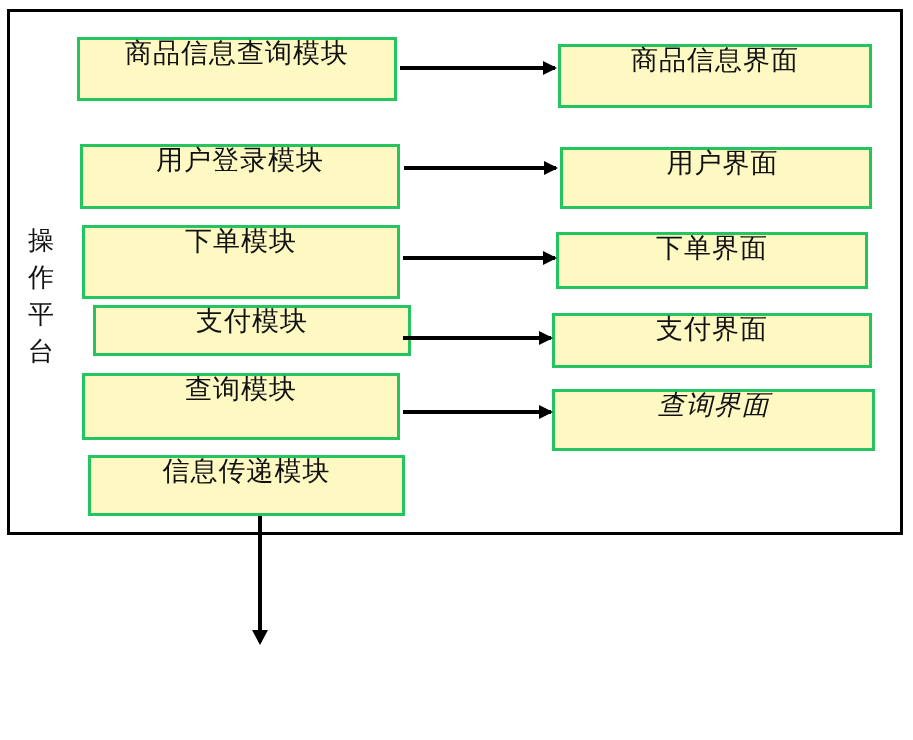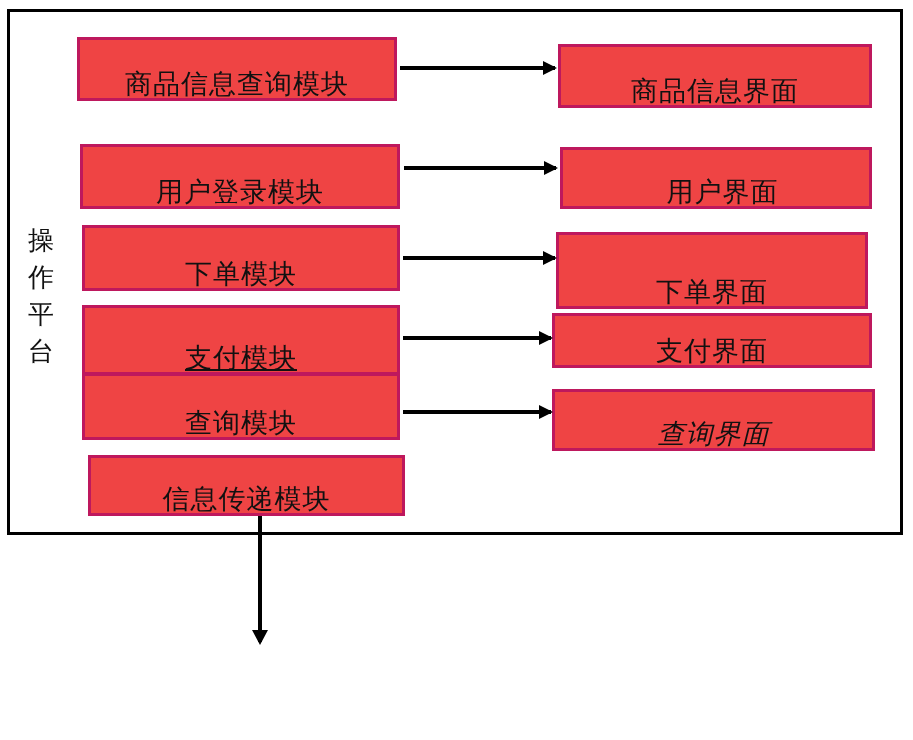--- a/index.html
+++ b/index.html
@@ -25,25 +25,25 @@
     top: 9px;
     width: 896px;
     height: 526px;
     border: 3px solid #000000;
     box-sizing: border-box;
     background: transparent;
   }
   
   .box {
     position: absolute;
-    border: 3px solid #be185d;
+    border: 3px solid #22c55e;
     box-sizing: border-box;
-    background: #ef4444;
+    background: #fef9c3;
     display: flex;
-    align-items: flex-end;
+    align-items: flex-start;
     justify-content: center;
     color: #111111;
     letter-spacing: 1px;
     white-space: nowrap;
   }
   .box-label {
     font-size: 27px;
     line-height: 1;
     font-family: "Liberation Serif", "DejaVu Serif", serif;
   }
@@ -117,45 +117,45 @@
   </div>
 
   <div class="box" style="left: 77px; top: 37px; width: 320px; height: 64px;">
     <span class="box-label">商品信息查询模块</span>
   </div>
 
   <div class="box" style="left: 80px; top: 136px; width: 320px; height: 65px; margin-top: 8px;">
     <span class="box-label">用户登录模块</span>
   </div>
 
-  <div class="box" style="left: 82px; top: 225px; width: 318px; height: 66px;">
+  <div class="box" style="left: 82px; top: 225px; width: 318px; height: 74px;">
     <span class="box-label">下单模块</span>
   </div>
 
-  <div class="box" style="left: 82px; top: 305px; width: 318px; height: 70px; text-decoration: underline;">
+  <div class="box" style="left: 93px; top: 305px; width: 318px; height: 51px;">
     <span class="box-label">支付模块</span>
   </div>
 
   <div class="box" style="left: 82px; top: 373px; width: 318px; height: 67px;">
     <span class="box-label">查询模块</span>
   </div>
 
   <div class="box" style="left: 88px; top: 455px; width: 317px; height: 61px;">
     <span class="box-label">信息传递模块</span>
   </div>
 
   <div class="box" style="left: 558px; top: 44px; width: 314px; height: 64px;">
     <span class="box-label">商品信息界面</span>
   </div>
 
   <div class="box" style="left: 560px; top: 147px; width: 312px; height: 62px; padding-left: 13px;">
     <span class="box-label">用户界面</span>
   </div>
 
-  <div class="box" style="left: 556px; top: 232px; width: 312px; height: 77px;">
+  <div class="box" style="left: 556px; top: 232px; width: 312px; height: 57px;">
     <span class="box-label">下单界面</span>
   </div>
 
   <div class="box" style="left: 552px; top: 313px; width: 320px; height: 55px;">
     <span class="box-label">支付界面</span>
   </div>
 
   <div class="box" style="left: 552px; top: 389px; width: 323px; height: 62px; font-style: italic;">
     <span class="box-label">查询界面</span>
   </div>

